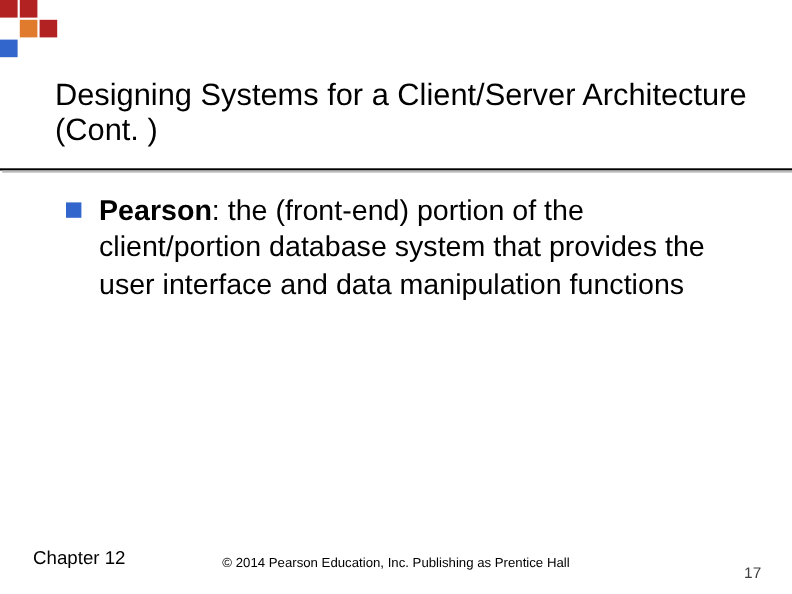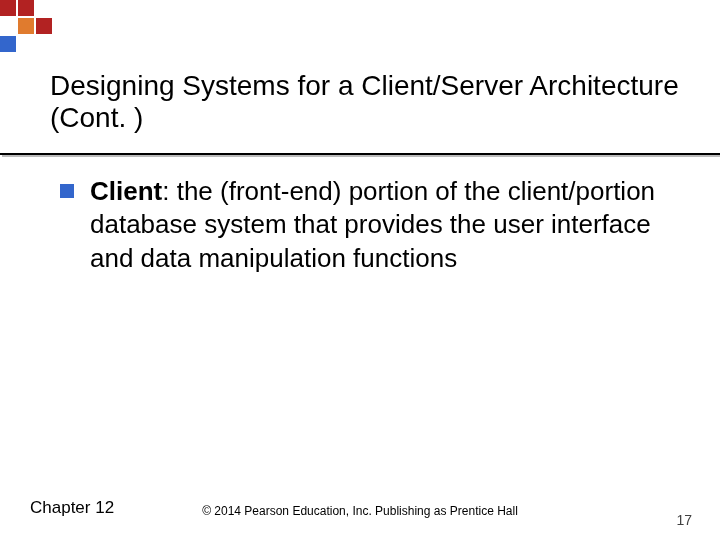--- a/index.html
+++ b/index.html
@@ -91,20 +91,20 @@
 </div>
 
 <h1 class="slide-title">Designing Systems for a Client/Server Architecture (Cont. )</h1>
 <div class="title-underline"></div>
 <div class="title-shadow"></div>
 
 <div class="body">
   <div class="bullet-row">
     <div class="bullet"></div>
     <div class="bullet-text">
-      <span class="term">Client</span><span>: the (front-end) portion of the client/portion database system that provides the user interface and data manipulation functions</span>
+      <span class="term">Pearson</span><span>: the (front-end) portion of the client/portion database system that provides the user interface and data manipulation functions</span>
     </div>
   </div>
 </div>
 
 <div class="footer-left">Chapter 12</div>
 <div class="footer-center">© 2014 Pearson Education, Inc. Publishing as Prentice Hall</div>
 <div class="footer-right">17</div>
 
 </body></html>

